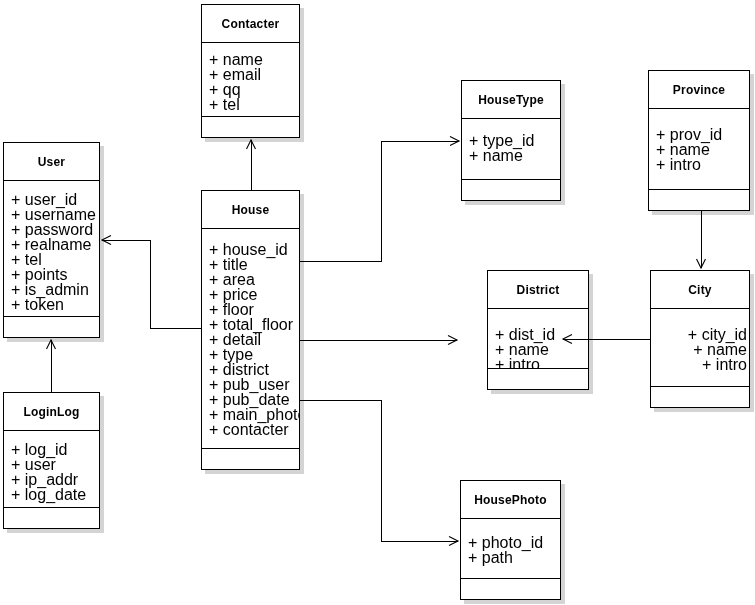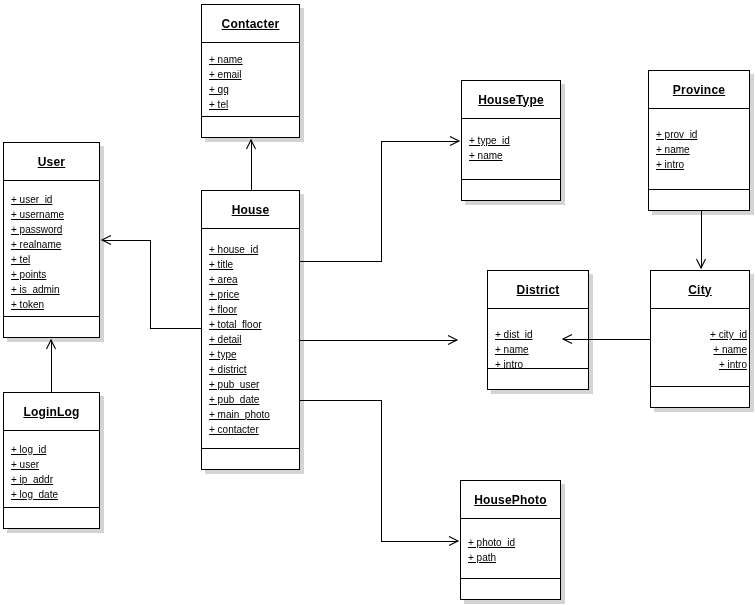--- a/index.html
+++ b/index.html
@@ -22,40 +22,39 @@
     pointer-events: none;
   }
   .entity {
     position: absolute;
     box-sizing: border-box;
     background: #ffffff;
     border: 1px solid #000000;
     box-shadow: 4px 4px 0 #d4d4d4;
     display: flex;
     flex-direction: column;
-    text-decoration: underline;
   }
   .entity-title {
     height: 37px;
     flex: 0 0 37px;
     border-bottom: 1px solid #000000;
     display: flex;
     align-items: center;
     justify-content: center;
     font-weight: bold;
     font-size: 12px;
     color: #000000;
     letter-spacing: 0.2px;
   }
   .entity-attrs {
     flex: 1 1 auto;
     border-bottom: 1px solid #000000;
     padding-left: 7px;
     padding-right: 2px;
-    font-size: 10px;
+    font-size: 16px;
     line-height: 15px;
     color: #000000;
     overflow: hidden;
   }
   .attr-row { white-space: nowrap; }
   .entity-footer {
     height: 20px;
     flex: 0 0 20px;
   }
   polyline.connection {

